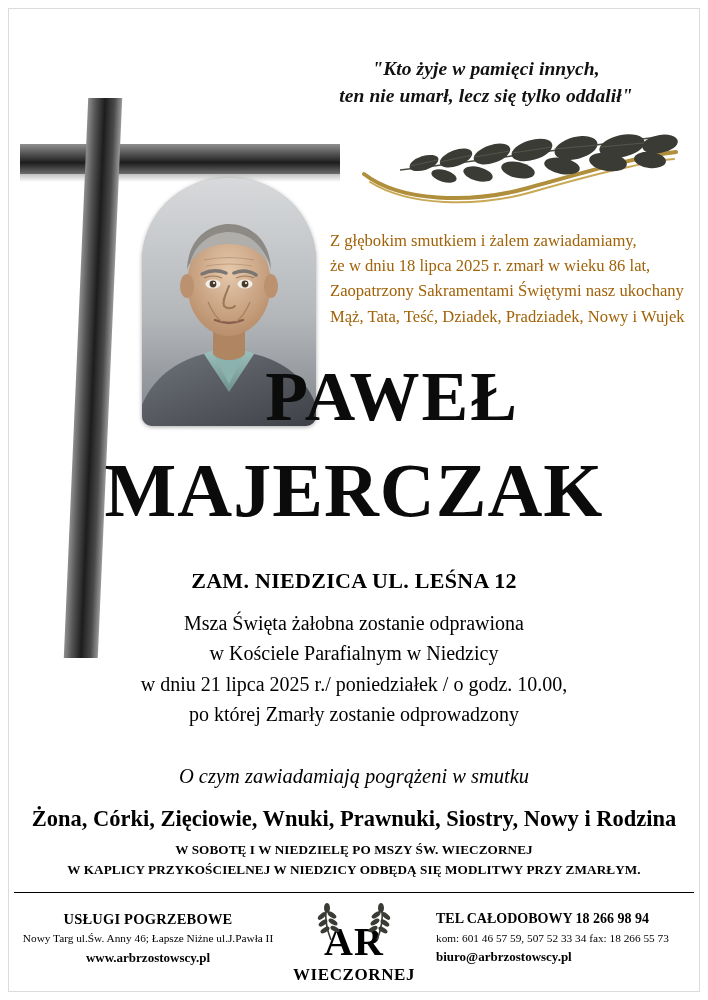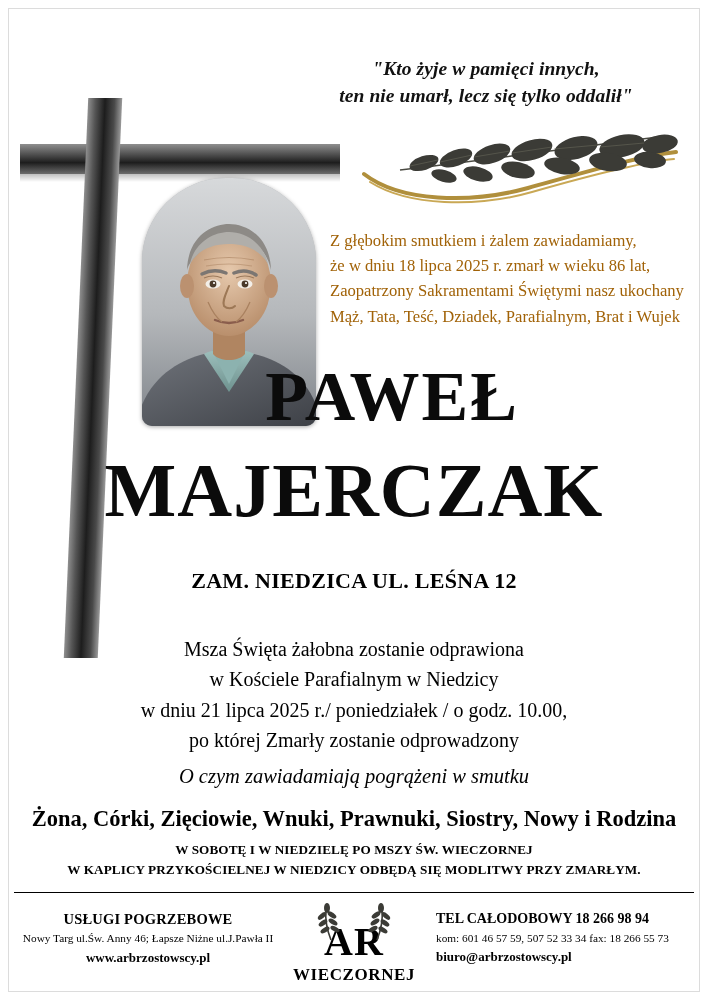--- a/index.html
+++ b/index.html
@@ -156,21 +156,20 @@
   }
 
   
   .service {
     position: absolute;
     left: 0; top: 608px;
     width: 708px;
     text-align: center;
     font-size: 20px;
     line-height: 1.52;
-    margin-top: 26px;
   }
 
   
   .family-intro {
     position: absolute;
     left: 0; top: 765px;
     width: 708px;
     text-align: center;
     font-size: 20.5px;
     font-style: italic;
@@ -382,21 +381,21 @@
 
       <path d="M62,82 q25,-5 50,0" stroke="#a9815f" stroke-width="1.1" fill="none" opacity="0.6"></path>
       <path d="M64,88 q23,-4 46,0" stroke="#a9815f" stroke-width="1.1" fill="none" opacity="0.5"></path>
     </svg>
   </div>
 
   <div class="announce">
     <div>Z głębokim smutkiem i żalem zawiadamiamy,</div>
     <div>że w dniu 18 lipca 2025 r. zmarł w wieku 86 lat,</div>
     <div>Zaopatrzony Sakramentami Świętymi nasz ukochany</div>
-    <div>Mąż, Tata, Teść, Dziadek, Parafialnym, Brat i Wujek</div>
+    <div>Mąż, Tata, Teść, Dziadek, Pradziadek, Nowy i Wujek</div>
   </div>
 
   <div class="name-first">PAWEŁ</div>
   <div class="name-last">MAJERCZAK</div>
   <div class="address">ZAM. NIEDZICA UL. LEŚNA 12</div>
 
   <div class="service">
     <div>Msza Święta żałobna zostanie odprawiona</div>
     <div>w Kościele Parafialnym w Niedzicy</div>
     <div>w dniu 21 lipca 2025 r./ poniedziałek / o godz. 10.00,</div>

